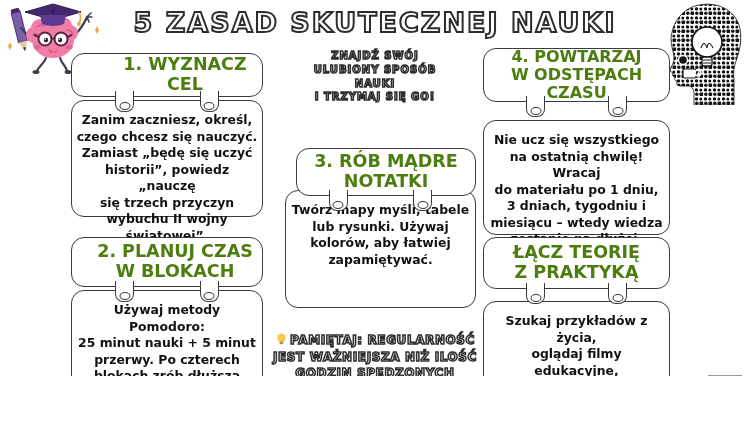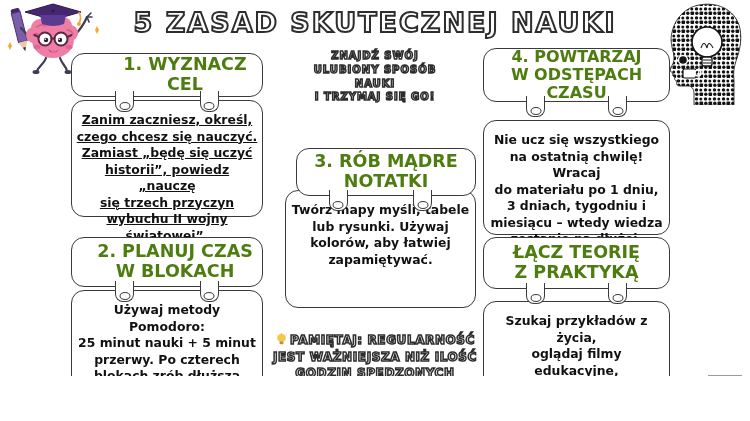--- a/index.html
+++ b/index.html
@@ -24,21 +24,21 @@
   .card-b{position:absolute;left:0;right:0;z-index:1;background:#fff;border:1.4px solid #3a3a3a;
           border-radius:13px;text-align:center;font-weight:bold;font-size:12.4px;line-height:1.33;
           white-space:pre-line;color:#111;padding:11px 4px 4px;box-sizing:border-box;}
   .strap{position:absolute;width:17px;background:#fff;border:1.4px solid #3a3a3a;border-top:none;
          border-radius:0 0 8px 8px;z-index:3;height:20px;}
   .strap::after{content:"";position:absolute;left:50%;bottom:1px;transform:translateX(-50%);
          width:9px;height:6px;background:#fff;border:1.6px solid #3a3a3a;border-radius:50%;}
   .s-left{left:23%;} .s-right{right:23%;}
 
   
-  .c1{left:71px;top:53px;width:192px;}  .c1 .card-h{height:42px;padding-left:36px;} .c1 .strap{top:38px;} .c1 .card-b{top:47px;height:117px;text-decoration:underline;}
+  .c1{left:71px;top:53px;width:192px;}  .c1 .card-h{height:42px;padding-left:36px;} .c1 .strap{top:38px;} .c1 .card-b{top:47px;height:117px;}
   .c2{left:71px;top:237px;width:192px;} .c2 .card-h{height:48px;padding-left:16px;} .c2 .strap{top:44px;} .c2 .card-b{top:53px;height:112px;}
   .c3{left:285px;top:148px;width:180px;padding-left:11px;}.c3 .card-h{height:46px;} .c3 .strap{top:42px;} .c3 .card-b{top:42px;height:118px;}
   .c4{left:483px;top:48px;width:187px;} .c4 .card-h{height:52px;font-size:16px;} .c4 .strap{top:48px;} .c4 .card-b{top:72px;height:115px;}
   .c5{left:483px;top:237px;width:187px;}.c5 .card-h{height:50px;} .c5 .strap{top:46px;} .c5 .card-b{top:64px;height:118px;}
 
   .mascot{position:absolute;left:4px;top:2px;width:100px;height:72px;}
   .doodle-head{position:absolute;left:663px;top:2px;width:84px;height:103px;}
 
   .logo{position:absolute;left:702px;top:375px;width:46px;height:44px;text-align:center;}
   .logo-box{width:32px;height:28px;margin:0 auto;border:1px solid #9a9a9a;background:#fff;

